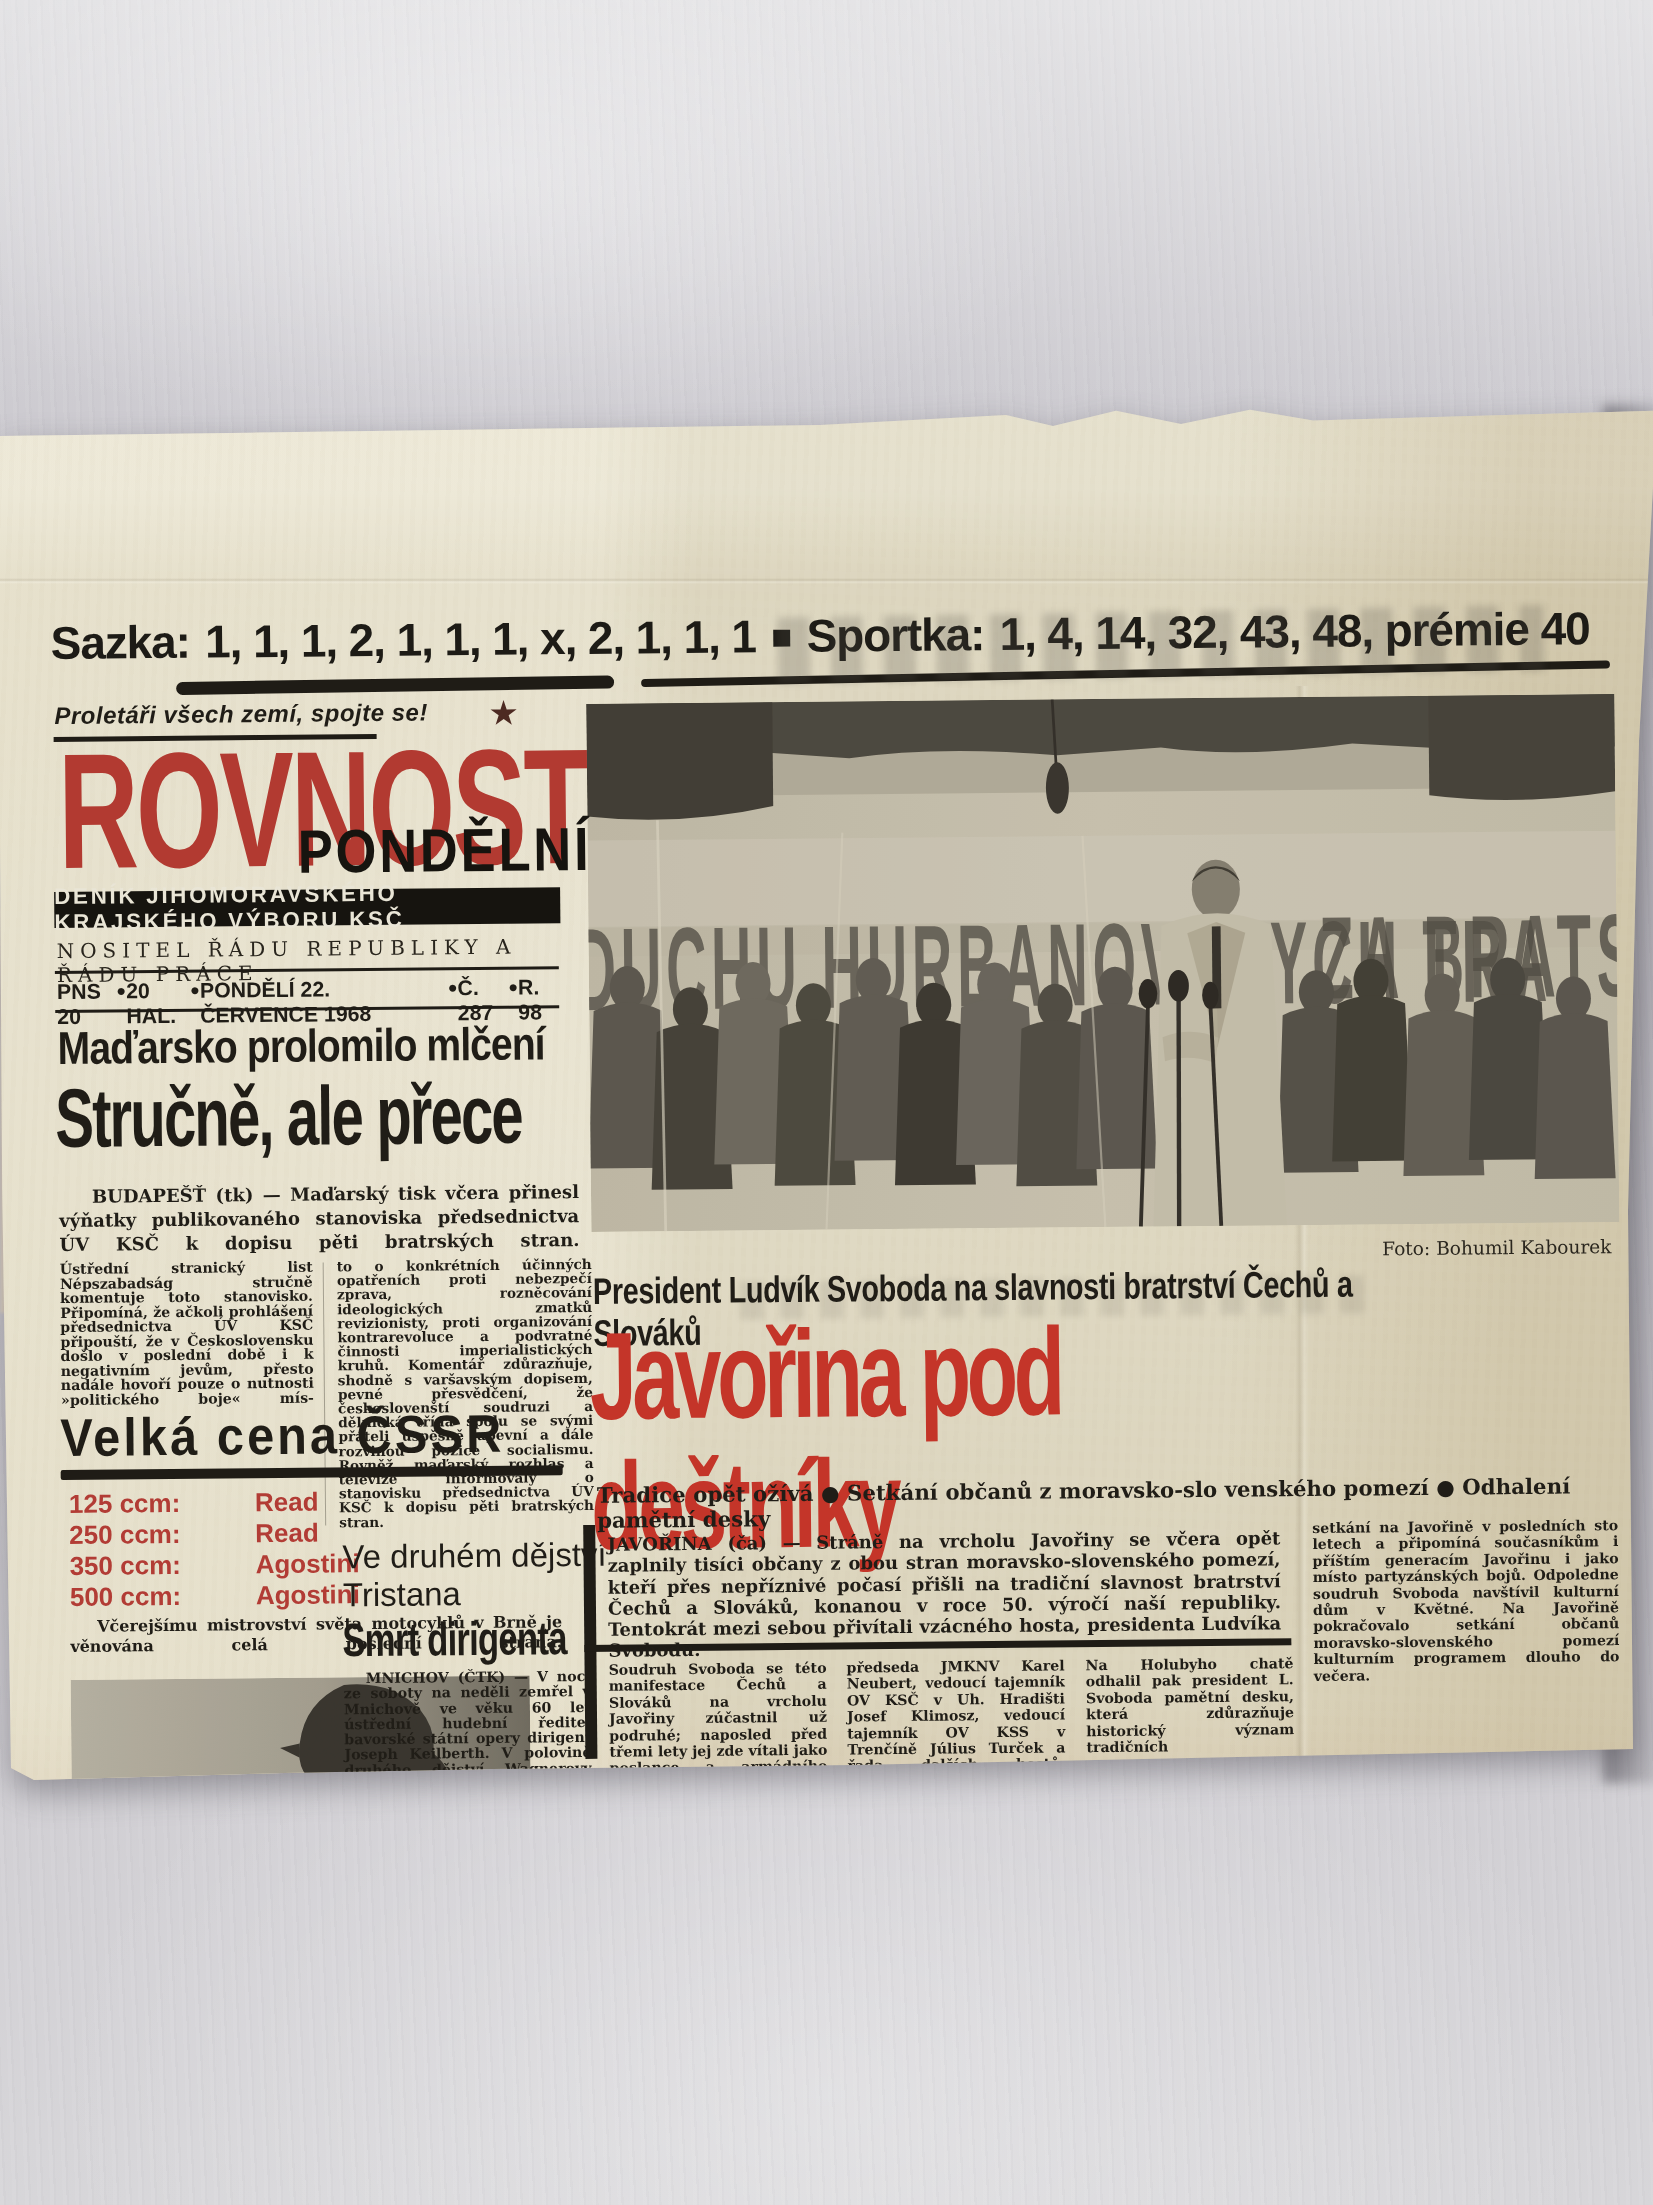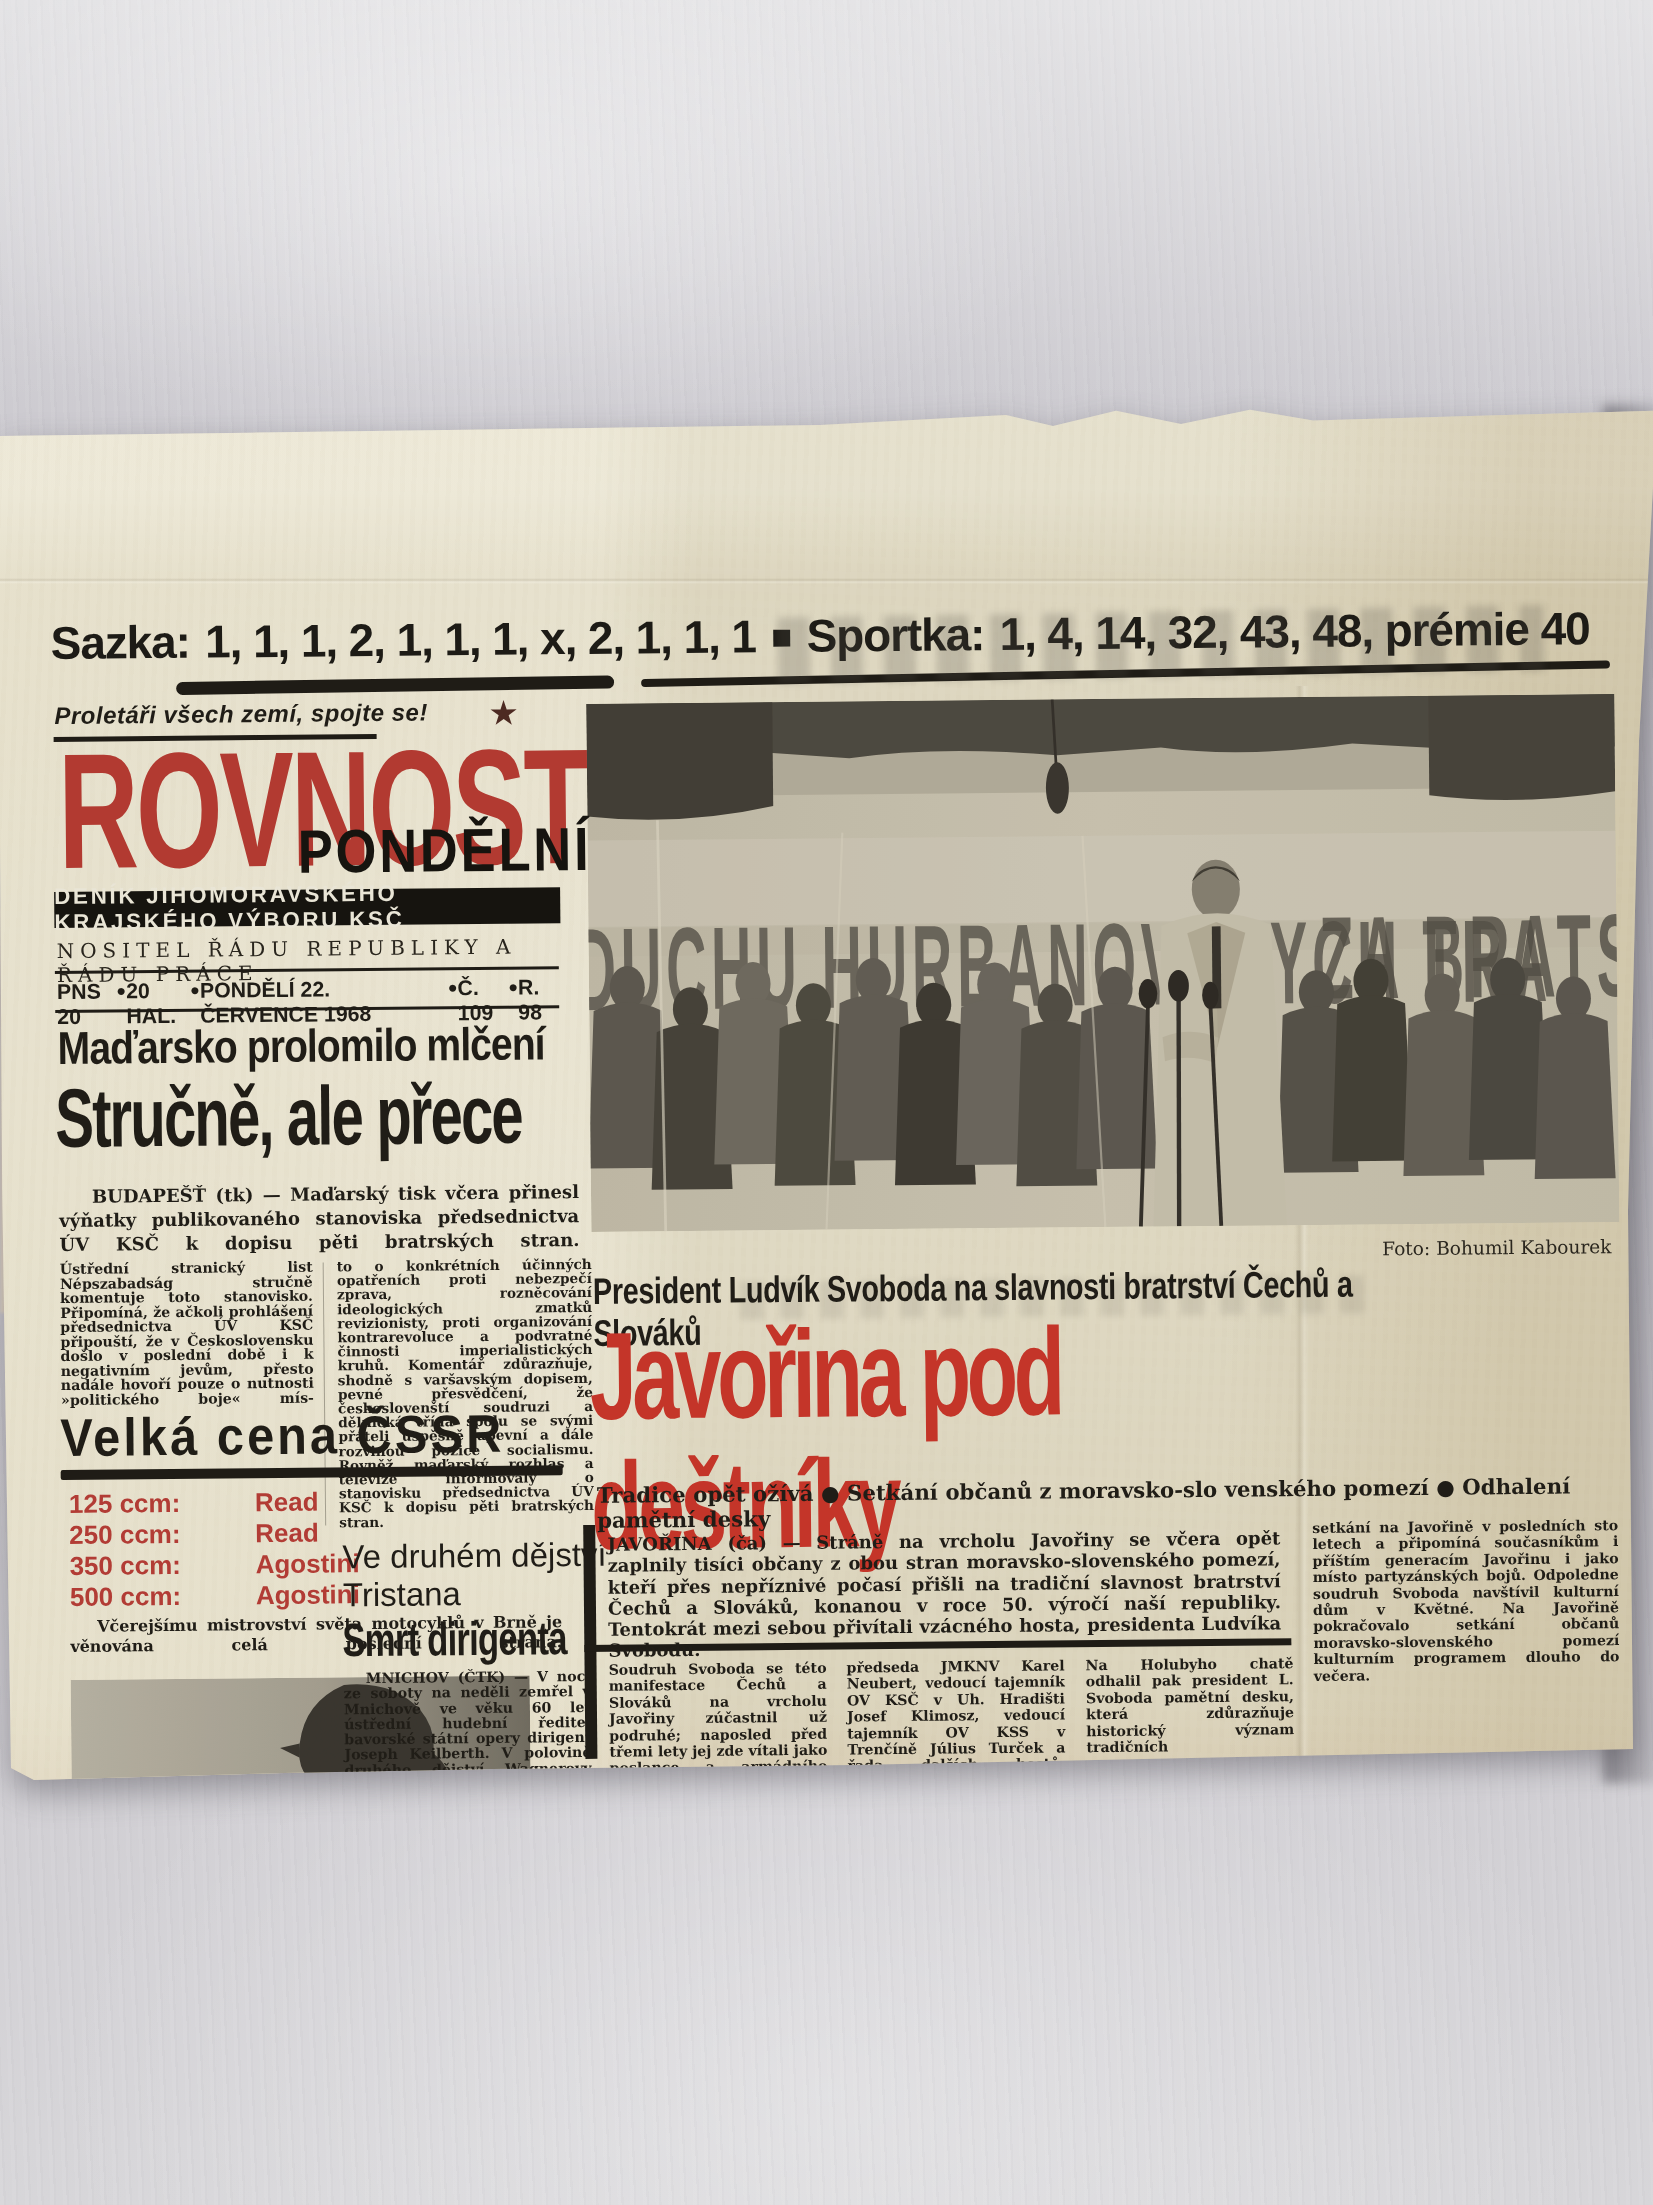--- a/index.html
+++ b/index.html
@@ -149,21 +149,21 @@
         </div>
         <div class="abs honors serif">NOSITEL ŘÁDU REPUBLIKY A ŘÁDU PRÁCE</div>
         <div class="rule rule-a"></div>
         <div class="abs issue">
           <span>PNS 20</span>
           <span class="dot">●</span>
           <span>20 HAL.</span>
           <span class="dot">●</span>
           <span>PONDĚLÍ 22. ČERVENCE 1968</span>
           <span class="dot">●</span>
-          <span>Č. 109</span>
+          <span>Č. 287</span>
           <span class="dot">●</span>
           <span>R. 98</span>
         </div>
         <div class="rule rule-b"></div>
 
         <div class="abs kicker1">Maďarsko prolomilo mlčení</div>
         <div class="abs headline1">Stručně, ale přece</div>
         <div class="abs lead1 serif just">BUDAPEŠŤ (tk) — Maďarský tisk včera přinesl výňatky publikovaného stanoviska předsednictva ÚV KSČ k dopisu pěti bratrských stran.</div>
         <div class="abs twocol-l serif just">Ústřední stranický list Népszabadság stručně komentuje toto stanovisko. Připomíná, že ačkoli prohlášení předsednictva ÚV KSČ připouští, že v Československu došlo v poslední době i k negativním jevům, přesto nadále hovoří pouze o nutnosti »politického boje« mís-</div>
         <div class="abs twocol-r serif just">to o konkrétních účinných opatřeních proti nebezpečí zprava, rozněcování ideologických zmatků revizionisty, proti organizování kontrarevoluce a podvratné činnosti imperialistických kruhů. Komentář zdůrazňuje, shodně s varšavským dopisem, pevné přesvědčení, že českoslovenští soudruzi a dělnická třída spolu se svými přáteli úspěšně upevní a dále rozvinou pozice socialismu. Rovněž maďarský rozhlas a televize informovaly o stanovisku předsednictva ÚV KSČ k dopisu pěti bratrských stran.</div>

